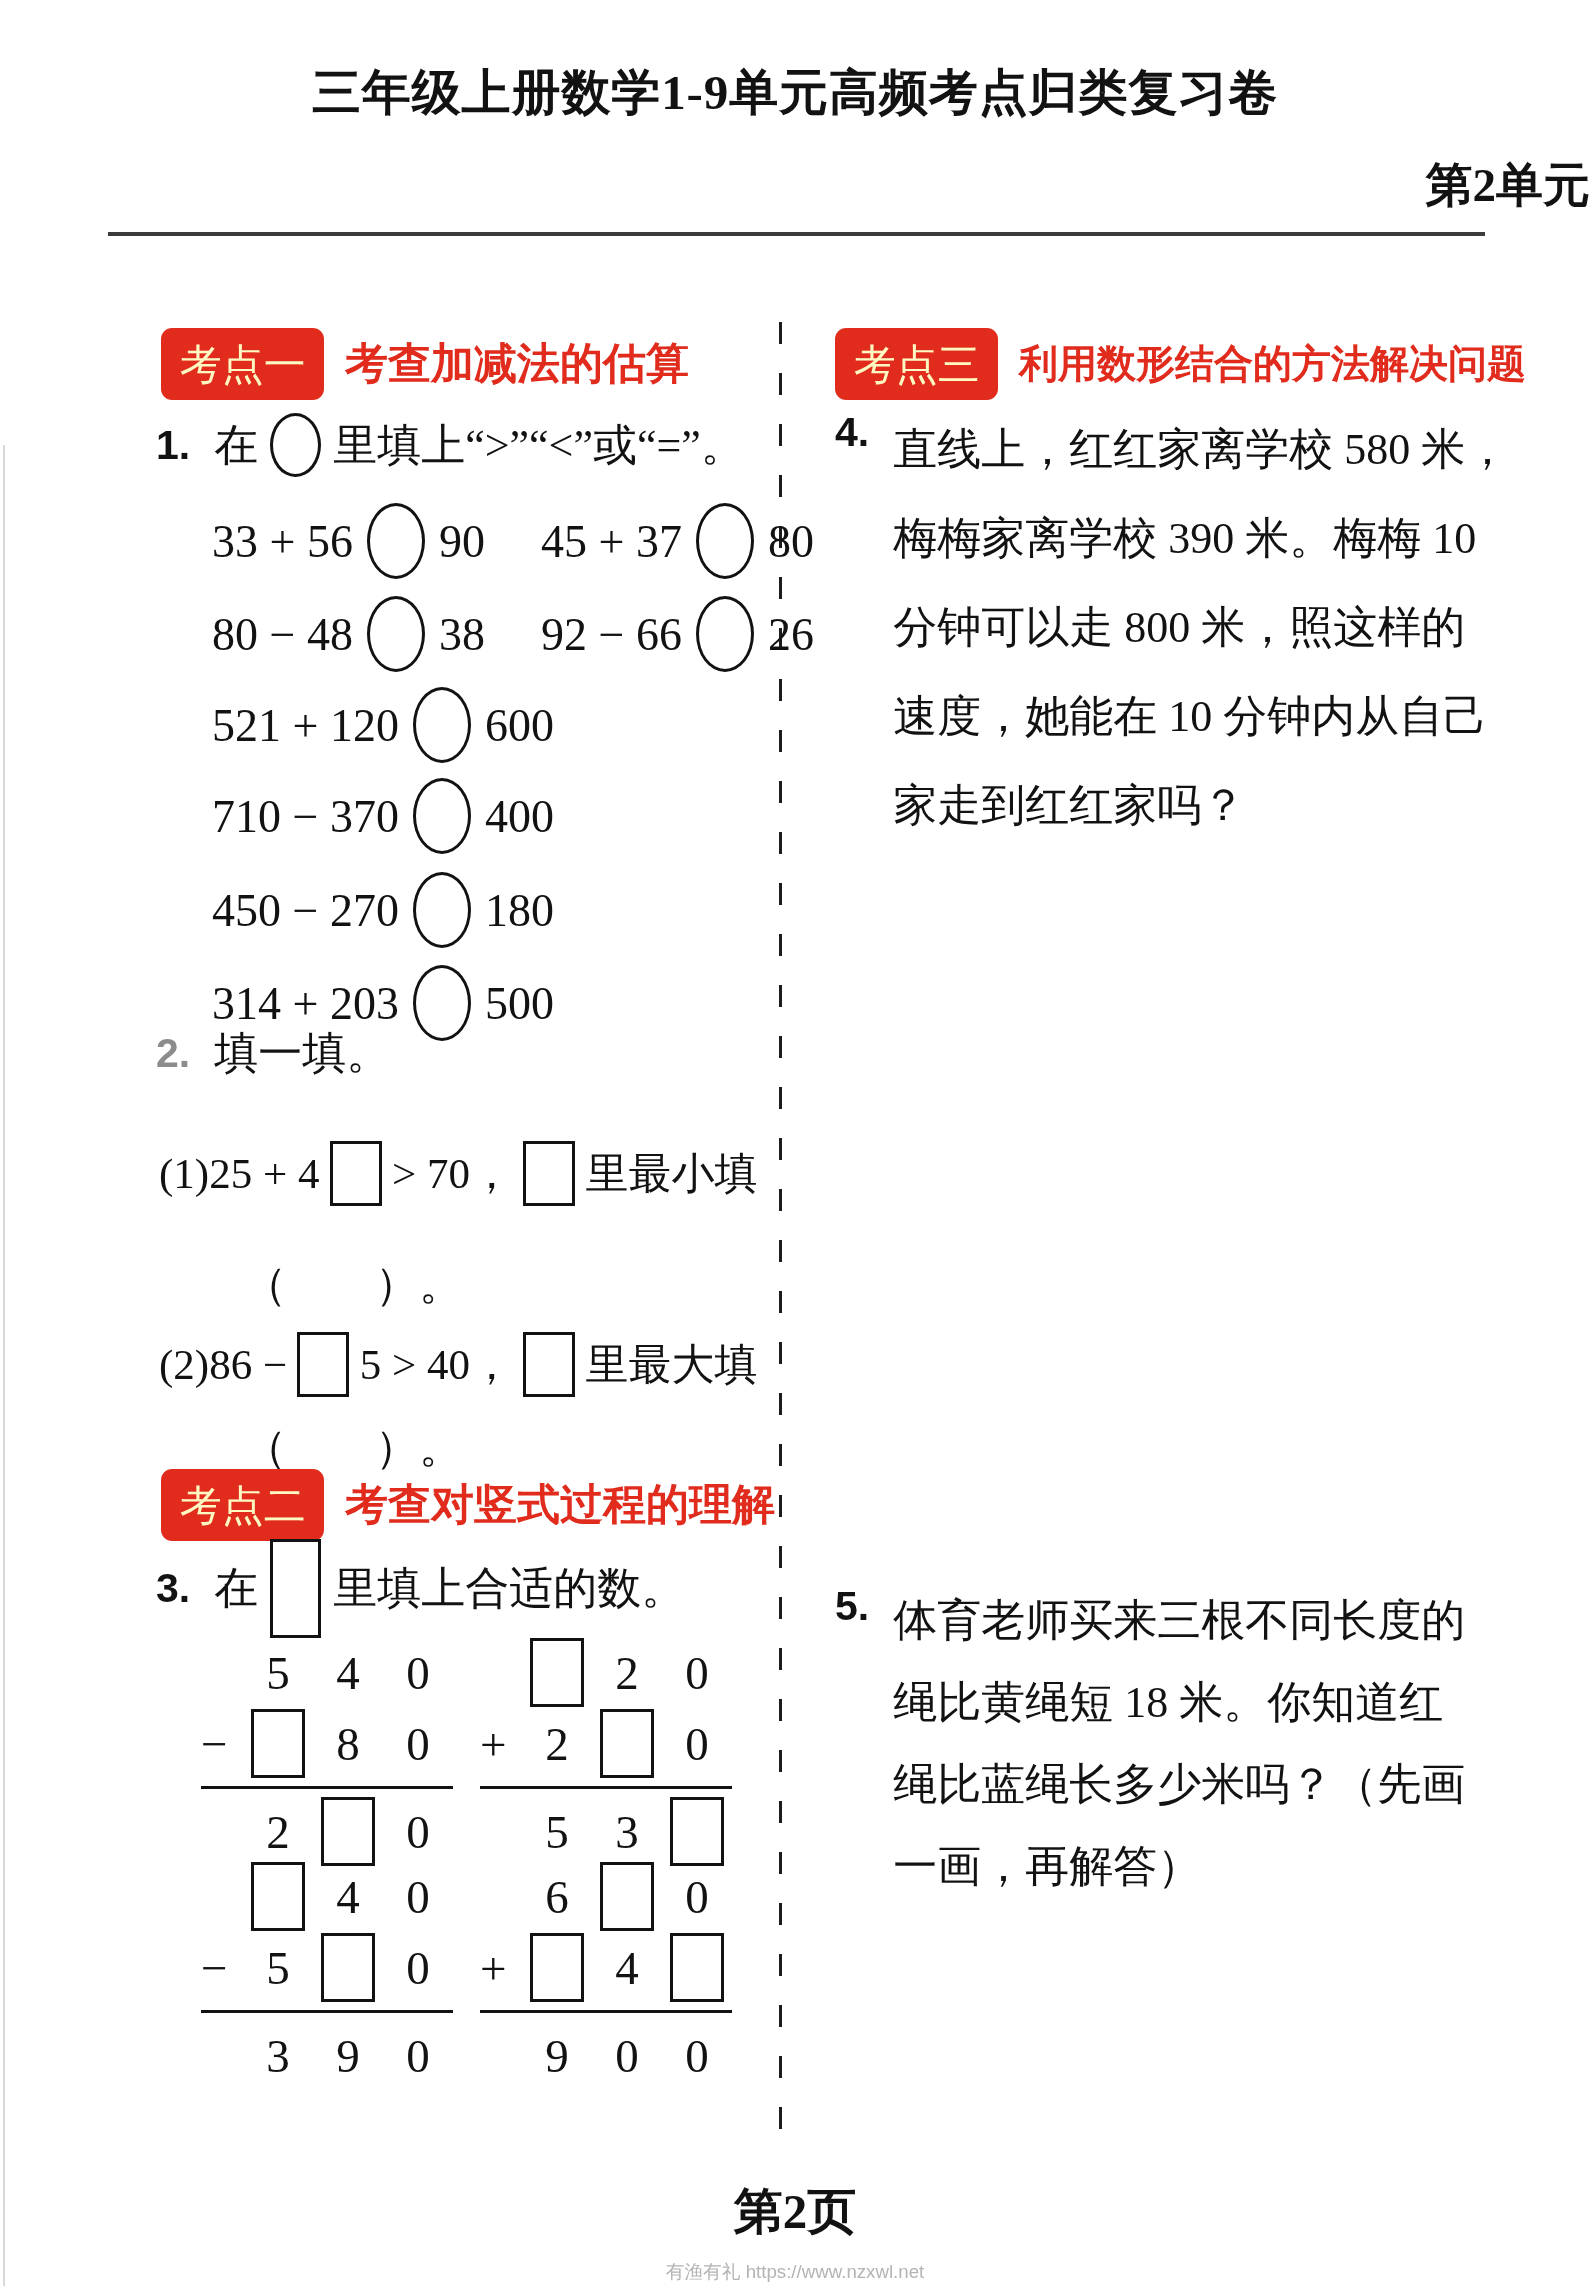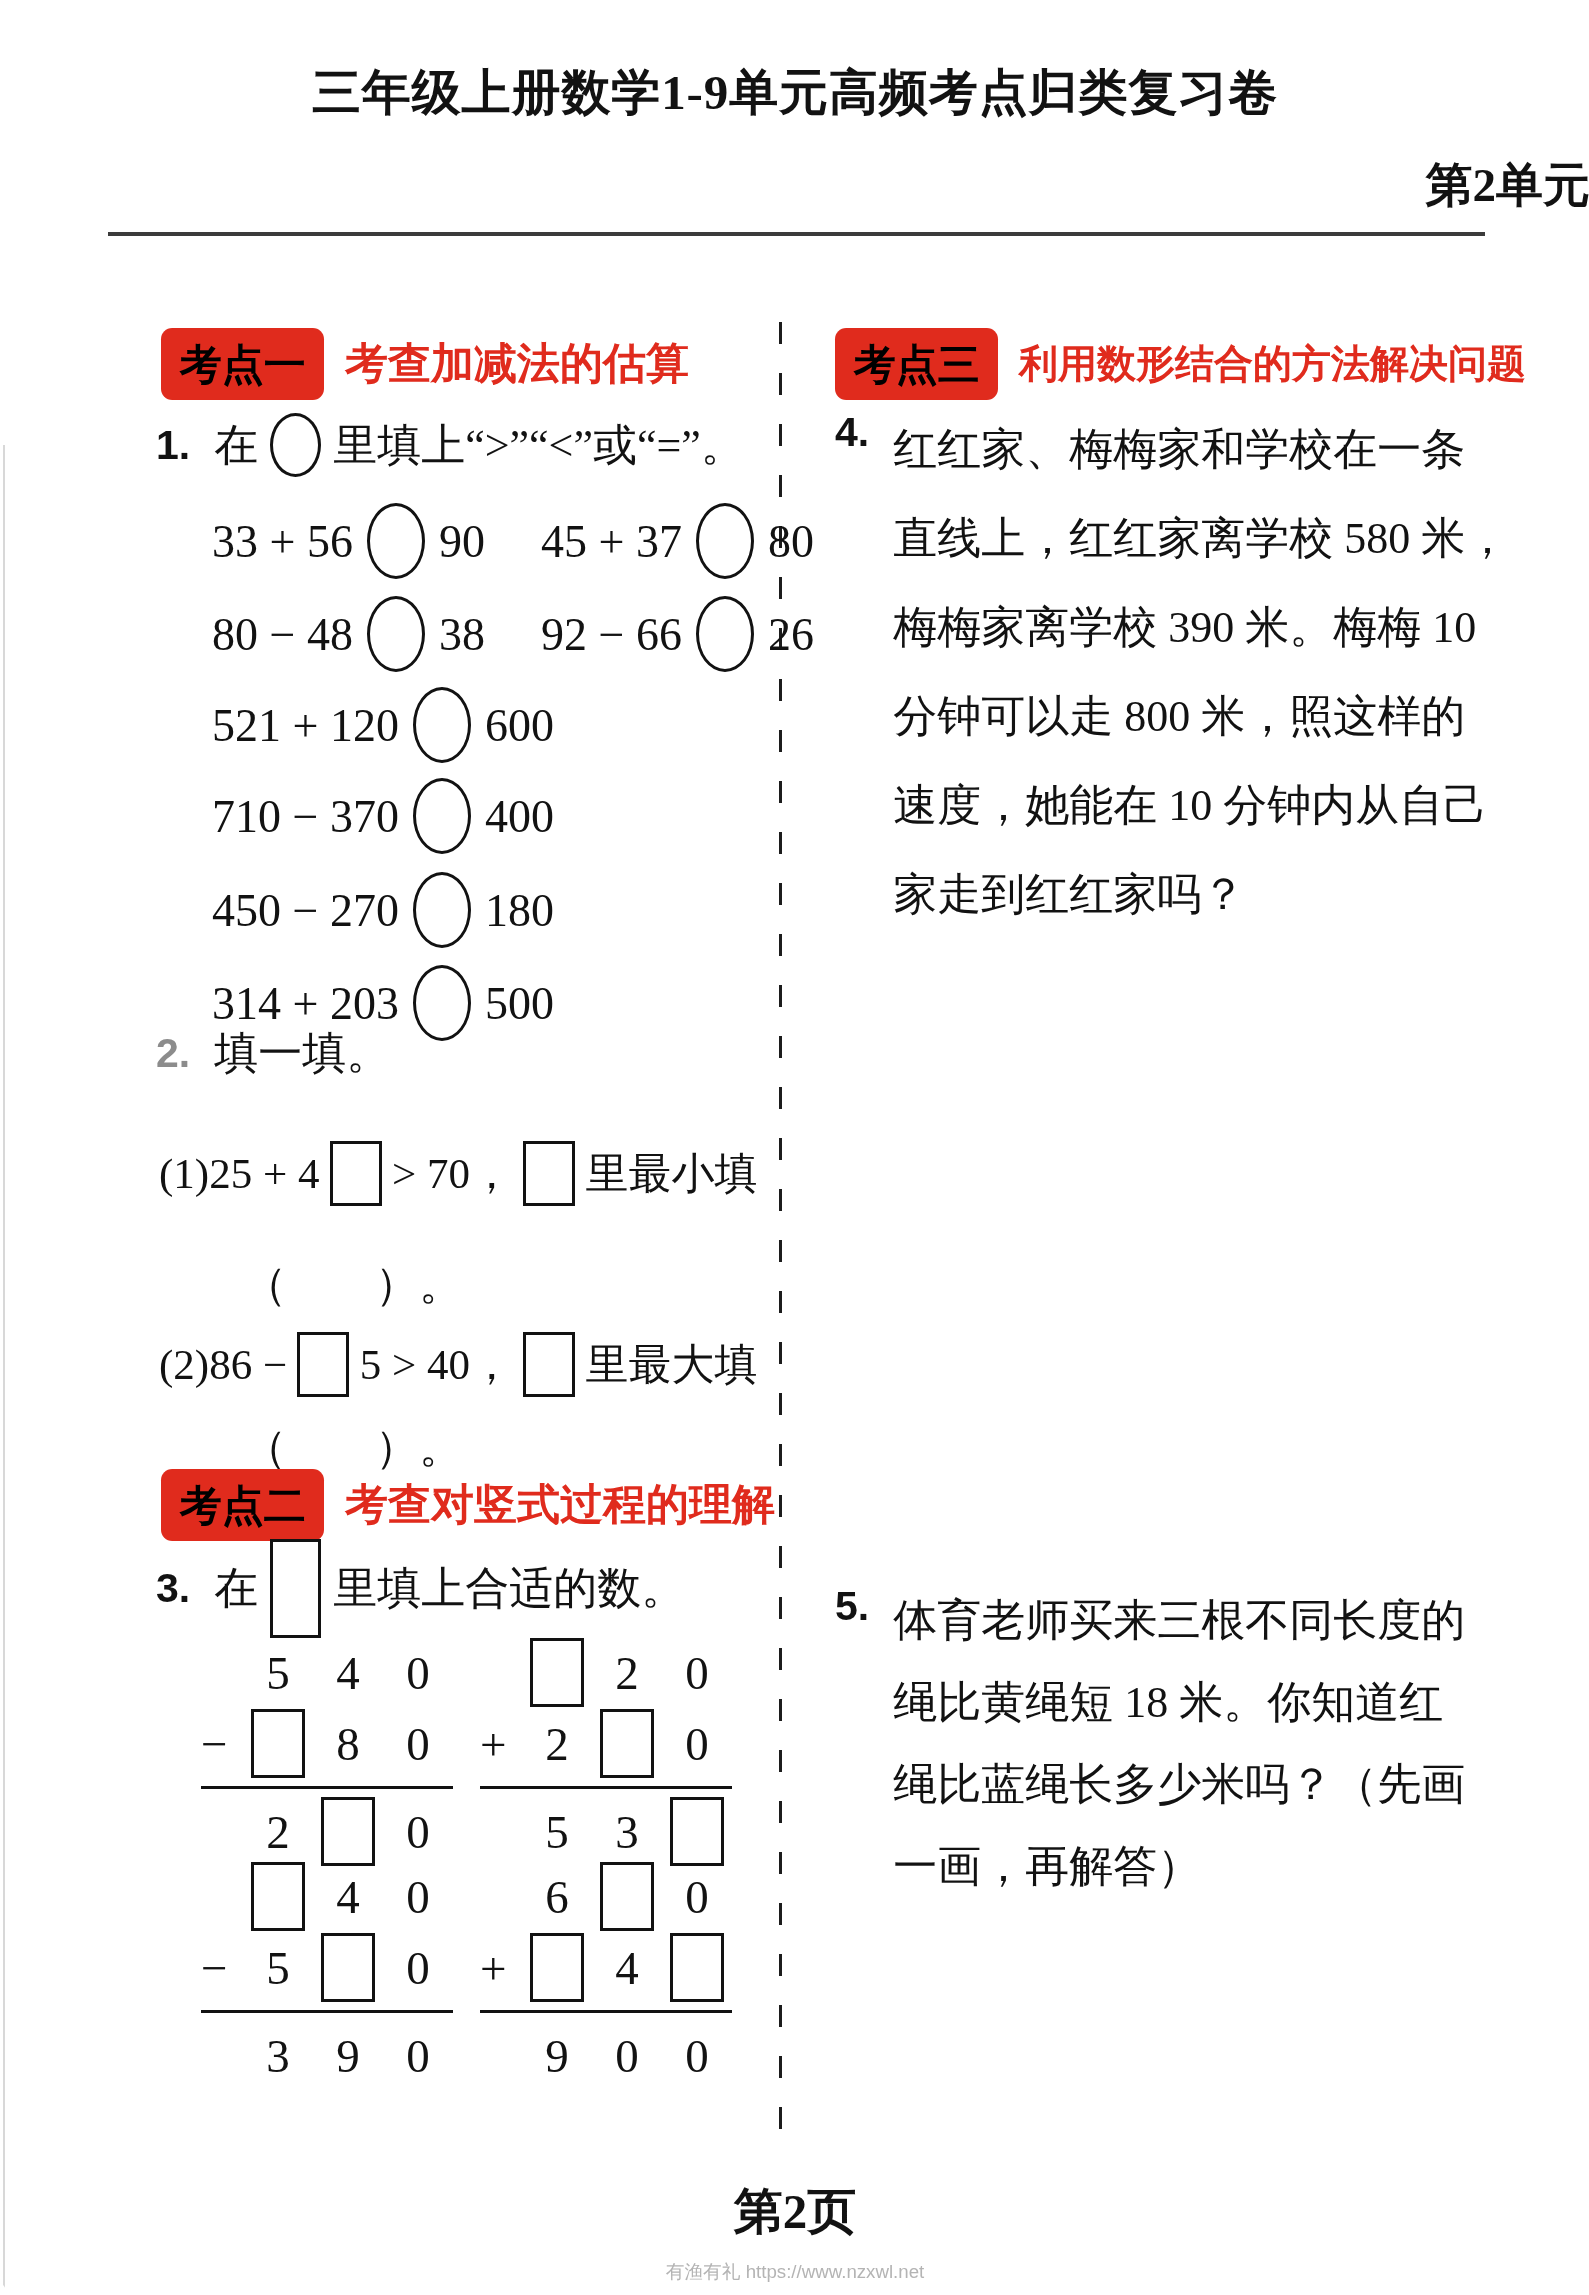--- a/index.html
+++ b/index.html
@@ -25,22 +25,22 @@
     font-size:47px;font-weight:bold;
   }
   .rule{position:absolute;top:232px;left:108px;width:1377px;height:3.7px;background:var(--rule);}
   .edge-artifact{position:absolute;left:3.3px;top:445px;width:1.9px;height:1850px;background:#d8d8d8;}
   .divider{
     position:absolute;left:779px;top:322px;width:3.3px;height:1815px;
     background:repeating-linear-gradient(to bottom,#1c1c1c 0 22.4px,transparent 22.4px 51px);
   }
   .sec{position:absolute;display:flex;align-items:center;gap:20.5px;white-space:nowrap;}
   .badge{
-    background:var(--red);color:#000000;
-    font-family:"Liberation Sans","DejaVu Sans",sans-serif;font-weight:bold;
+    background:var(--red);color:#fef9c3;
+    font-family:"Liberation Sans","DejaVu Sans",sans-serif;font-weight:normal;
     font-size:42px;line-height:1;padding:16px 18.7px 14px;border-radius:11.2px;
   }
   .sec-title{
     color:var(--red);font-family:"Liberation Sans","DejaVu Sans",sans-serif;
     font-weight:bold;font-size:43px;
   }
   .sec-title.small{font-size:39px;}
   .pline{position:absolute;display:flex;align-items:center;white-space:nowrap;font-size:44px;}
   .pnum{
     font-family:"Liberation Sans","DejaVu Sans",sans-serif;font-weight:bold;
@@ -308,21 +308,20 @@
     </div>
 
   <div class="sec" style="top:328px;left:835px;">
     <span class="badge">考点三</span>
     <span class="sec-title small">利用数形结合的方法解决问题</span>
   </div>
 
   <div class="ptext" style="top:405px;left:835px;">
     <span class="pnum">4.</span>
     <div class="plines">
-      <div class="tline">红红家、梅梅家和学校在一条</div>
       <div class="tline">直线上，红红家离学校 580 米，</div>
       <div class="tline">梅梅家离学校 390 米。梅梅 10</div>
       <div class="tline">分钟可以走 800 米，照这样的</div>
       <div class="tline">速度，她能在 10 分钟内从自己</div>
       <div class="tline">家走到红红家吗？</div>
     </div>
   </div>
 
   <div class="ptext" style="top:1579px;left:835px;">
     <span class="pnum">5.</span>

